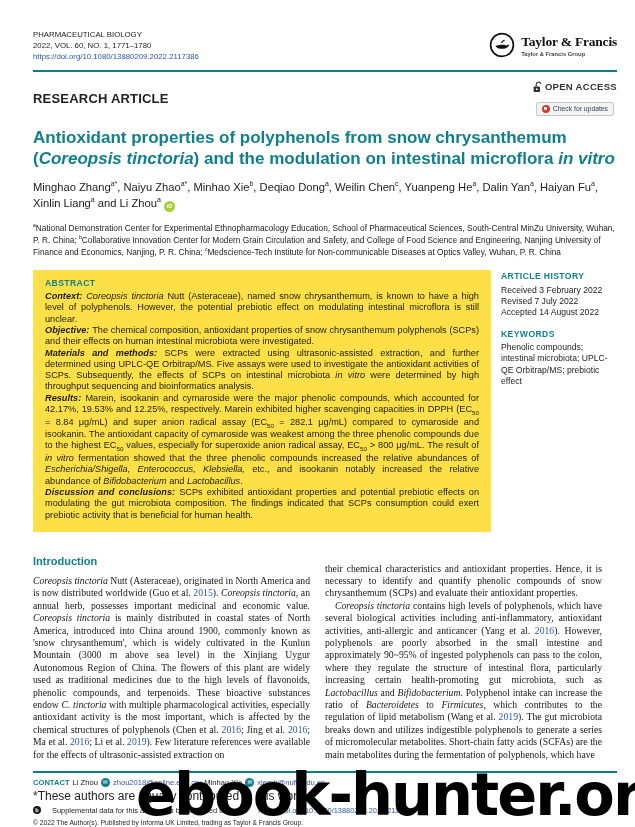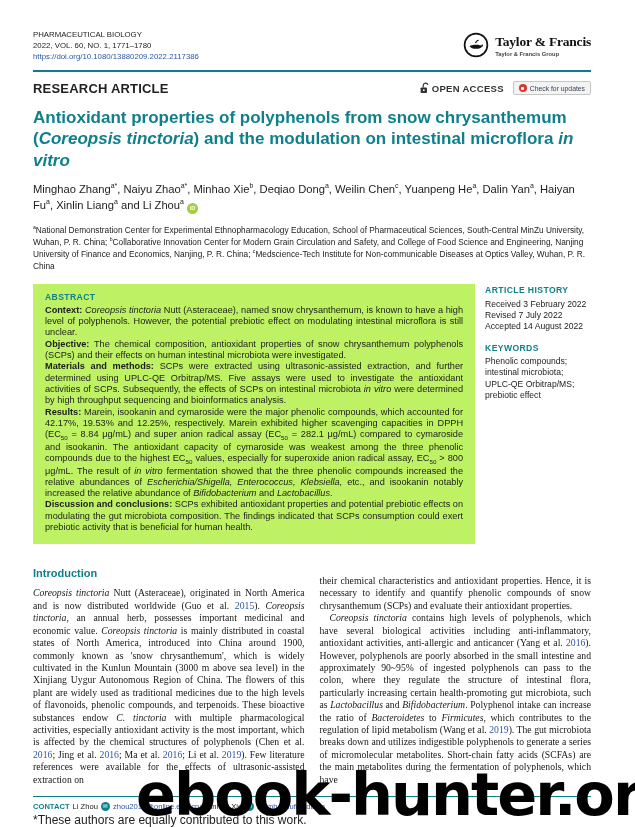--- a/index.html
+++ b/index.html
@@ -2,59 +2,59 @@
 <html><head>
 <meta charset="utf-8">
 <style>
   * { margin:0; padding:0; box-sizing:border-box; }
   html,body { background:#ffffff; }
   body {
     width:635px; height:827px; position:relative; overflow:hidden;
     font-family:"Liberation Sans", sans-serif; color:#1c1c1c;
     -webkit-font-smoothing:antialiased;
   }
-  .page { padding:30px 44px 0 33px; position:relative; height:100%; }
+  .page { padding:30px 18px 0 33px; position:relative; height:100%; }
 
   
   .hdr { display:flex; justify-content:space-between; align-items:flex-start; }
   .jmeta { font-size:7.8px; line-height:1.4; color:#222; }
   .jmeta .doi { color:#2d55a5; text-decoration:none; display:inline-block; }
   .tf-logo { display:flex; align-items:center; gap:6px; margin-top:2px;font-weight:bold; }
   .tf-text .tf-name { font-family:"Liberation Serif", serif; font-size:13.5px; color:#111; letter-spacing:-0.2px; display:block; }
   .tf-text .tf-group { font-size:5.8px; color:#444; display:block; margin-top:1px; }
   .rule-teal { height:2px; background:#0e7d85; margin:7px 0 9px 0; }
 
   
   .type-row { display:flex; justify-content:space-between; align-items:center; margin-bottom:11px; }
   .type-label { font-size:13px; font-weight:bold; letter-spacing:0.2px; color:#222; }
-  .oa-group { display:flex; align-items:center; gap:9px; }
+  .oa-group { display:flex; align-items:center; gap:9px;flex-direction:column; }
   .oa { display:flex; align-items:center; gap:3px; font-size:9.5px; font-weight:bold; color:#333; letter-spacing:0.3px; }
   .check-badge { display:flex; align-items:center; gap:3px; border:1px solid #c6c6c6; background:#f3f3f3;
                  border-radius:2px; padding:2px 5px; font-size:6.8px; color:#37425a; cursor:pointer; }
   .crossmark { width:8px; height:8px; border-radius:50%; background:#d6372e; display:inline-block; position:relative; }
   .crossmark::after { content:""; position:absolute; left:2.5px; top:2.5px; width:3px; height:3px; background:#fff; border-radius:1px; }
 
   
   .title { color:#0f7f8b; font-size:17px; line-height:1.28; font-weight:bold; margin-bottom:9px; }
   .title .r-i { font-style:italic; }
   .authors { font-size:11.2px; line-height:1.4; color:#222; margin-bottom:10px; }
   .orcid { display:inline-block; width:11px; height:11px; border-radius:50%; background:#a6ce39; color:#fff;
            font-size:5.5px; font-weight:bold; text-align:center; line-height:11px; vertical-align:-1px; }
   .affil { font-size:8.3px; line-height:1.45; color:#222; margin-bottom:12px; }
 
   
   .r-i { font-style:italic; }
-  .r-b { font-weight:bold; }
+  .r-b { font-weight:bold;font-style:italic; }
   .r-sup { vertical-align:super; font-size:0.62em; }
   .r-sub { vertical-align:sub; font-size:0.68em; }
   .r-link { color:#2d55a5; }
 
   
   .abstract-row { display:flex; gap:10px; margin-bottom:22px; }
-  .abstract-box { width:458px; background:#bef264; padding:8px 12px 11px 12px; font-size:9.2px;
+  .abstract-box { width:458px; background:#fde047; padding:8px 12px 11px 12px; font-size:9.2px;
                   line-height:1.23; text-align:justify; color:#1c1c1c; }
   .box-heading { color:#0f7f8b; font-weight:bold; font-size:8.6px; letter-spacing:0.4px; margin-bottom:2px; }
   .abstract-box p { margin:0; }
   .side { width:110px; font-size:8.6px; line-height:1.32; color:#222; padding-top:1px; }
   .side .kw { margin-top:10px; }
 
   
   .intro { display:flex; gap:15px; font-family:"Liberation Serif", serif; font-size:9.7px;
            line-height:1.28; text-align:justify; color:#161616; margin-bottom:10px;align-items:flex-end; }
   .col { width:277px; }

